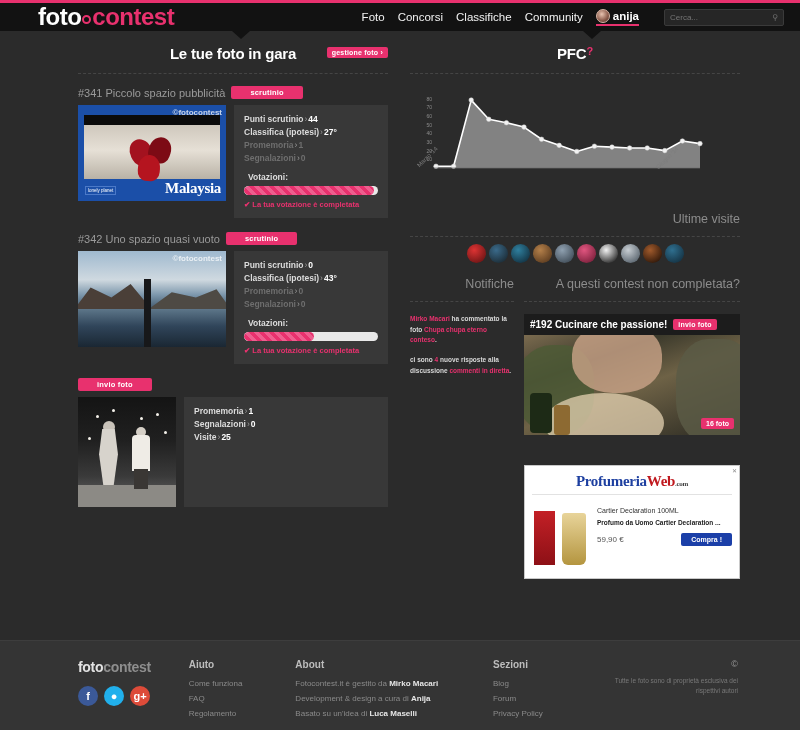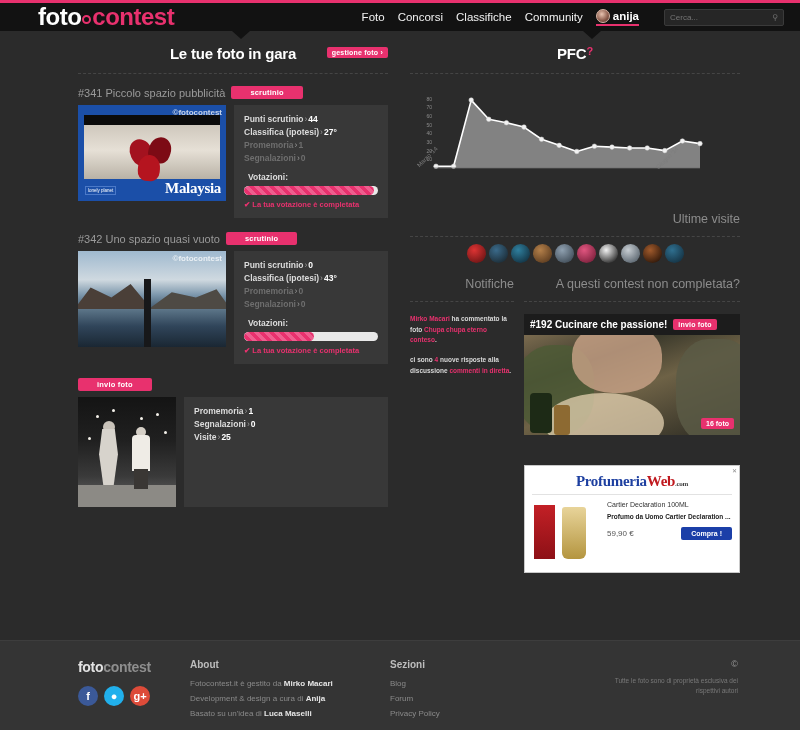--- a/index.html
+++ b/index.html
@@ -187,21 +187,21 @@
     font-size: 7px; font-weight: bold; padding: 2px 5px; border-radius: 2px;
   }
 
   
   .ad { background: #ffffff; border: 1px solid #c9c9c9; margin-top: 30px; padding: 5px 7px 7px; position: relative; }
   .ad .adx { position: absolute; right: 2px; top: 1px; font-size: 6px; color: #888; }
   .ad .brand { text-align: center; font-family: "Liberation Serif", serif; font-size: 15px; font-weight: bold;
     color: #1d3fa0; letter-spacing: -.3px; padding: 2px 0 4px; }
   .ad .brand .r { color: #c0191f; }
   .ad .brand .c { font-size: 7px; color: #444; }
-  .ad .row { display: flex; gap: 17px; border-top: 1px solid #e2e2e2; padding: 6px 0 2px; align-items: flex-start; }
+  .ad .row { display: flex; gap: 7px; border-top: 1px solid #e2e2e2; padding: 12px 0 2px; align-items: flex-start; }
   .ad .prod { width: 58px; height: 62px; flex: 0 0 auto; position: relative; }
   .ad .prod .box { position: absolute; left: 2px; top: 4px; width: 21px; height: 54px; }
   .ad .prod .btl { position: absolute; right: 4px; top: 6px; width: 24px; height: 52px; }
   .ad .info { flex: 1 1 auto; min-width: 0; }
   .ad .pname { font-size: 7px; color: #333; margin-bottom: 5px; }
   .ad .pdesc { font-size: 6.5px; color: #222; font-weight: bold; margin-bottom: 7px;
     white-space: nowrap; overflow: hidden; text-overflow: ellipsis; }
   .ad .prow { display: flex; align-items: center; justify-content: space-between; }
   .ad .price { font-size: 8px; color: #555; }
   .ad .buy { background: #1b3fa8; color: #fff; font-size: 7px; font-weight: bold;
@@ -467,20 +467,26 @@
     <div class="f-brand">
       <div class="f-logo">
         <span class="a">foto</span><span class="b">contest</span>
       </div>
       <div class="socials">
         <div class="soc fb">f</div>
         <div class="soc tw">●</div>
         <div class="soc gp">g+</div>
       </div>
     </div>
+    <div class="f-col">
+      <div class="f-h">Aiuto</div>
+      <div class="f-l">Come funziona</div>
+      <div class="f-l">FAQ</div>
+      <div class="f-l">Regolamento</div>
+    </div>
     <div class="f-col about">
       <div class="f-h">About</div>
       <div class="f-l"><span>Fotocontest.it è gestito da </span><b>Mirko Macari</b></div>
       <div class="f-l"><span>Development &amp; design a cura di </span><b>Anija</b></div>
       <div class="f-l"><span>Basato su un'idea di </span><b>Luca Maselli</b></div>
     </div>
     <div class="f-col">
       <div class="f-h">Sezioni</div>
       <div class="f-l">Blog</div>
       <div class="f-l">Forum</div>

